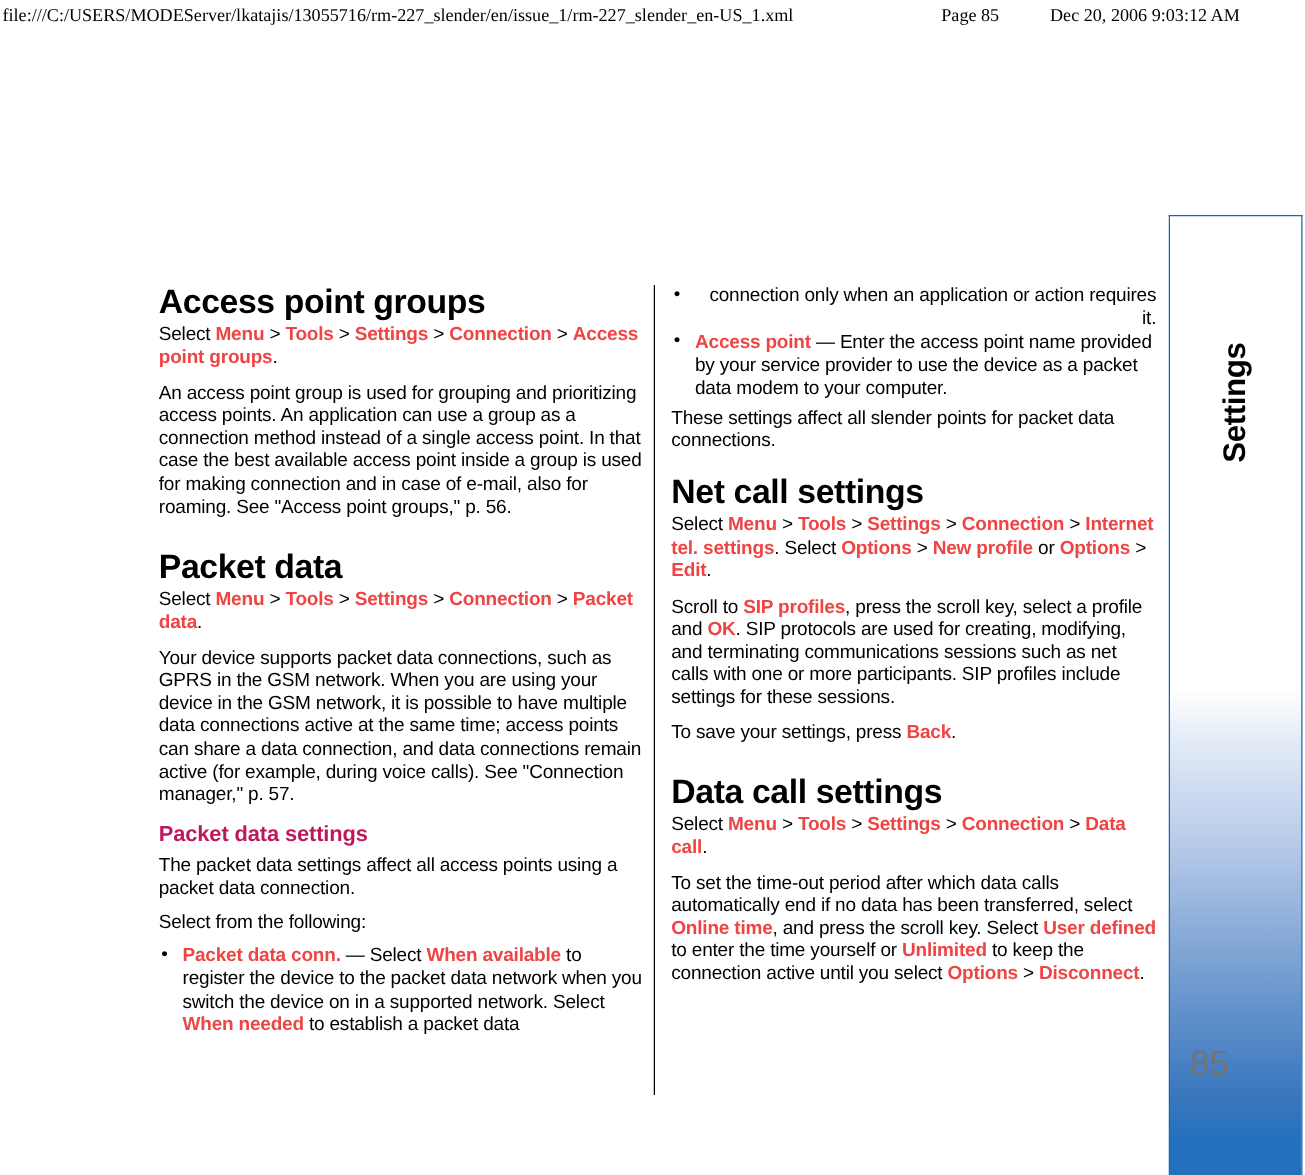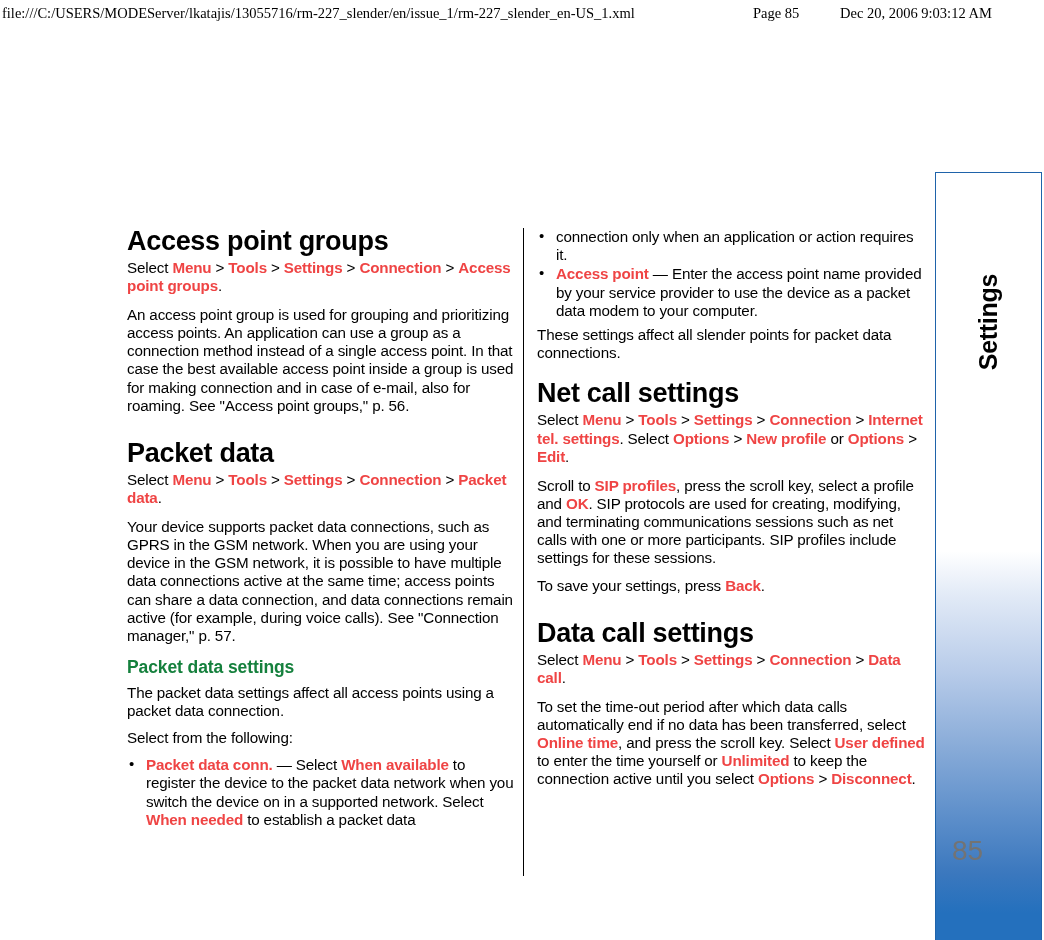--- a/index.html
+++ b/index.html
@@ -79,21 +79,21 @@
     margin: 0 0 4px 0;
     letter-spacing: -0.3px;
     color: #000;
   }
   h2.sub {
     font-size: 17.5px;
     font-weight: bold;
     line-height: 1.05;
     margin: 0 0 7px 0;
     letter-spacing: -0.1px;
-    color: #15803d;
+    color: #be185d;
   }
   p.body {
     font-size: 15.2px;
     line-height: 18.2px;
     margin: 0 0 9px 0;
     letter-spacing: -0.15px;
   }
   p.path {
     font-size: 15.2px;
     line-height: 18.4px;
@@ -127,20 +127,21 @@
   ul.bullets > li::before {
     content: "\2022";
     position: absolute;
     left: 2px;
     top: -1px;
     font-size: 15px;
   }
   li.cont {
     padding-left: 19px;
     list-style: none;
+    text-align: right;
   }
   li.cont::before { content: ""; }
 
   
   #side-strip {
     position: absolute;
     left: 935px;
     top: 172px;
     width: 107px;
     height: 768px;

